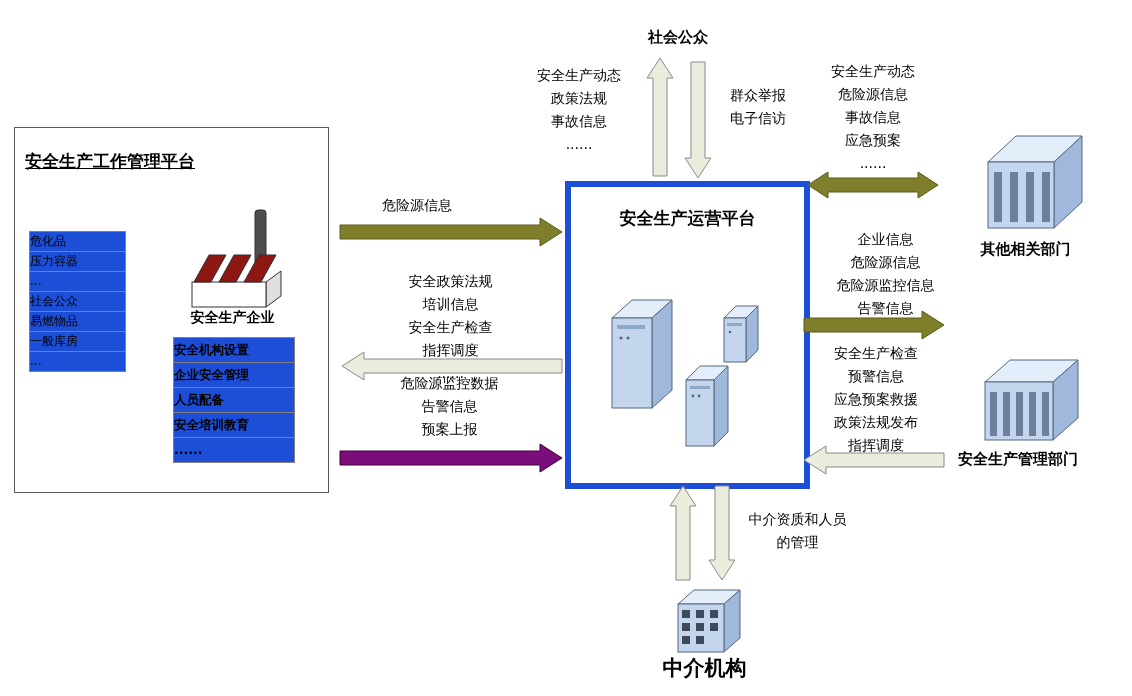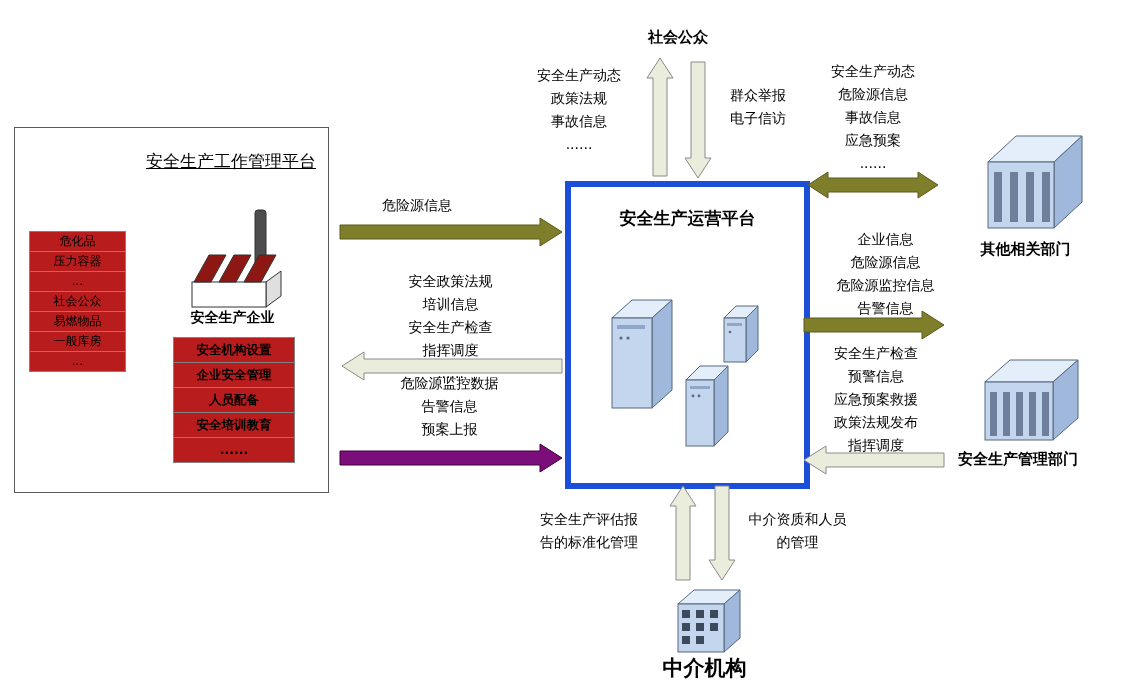--- a/index.html
+++ b/index.html
@@ -2,26 +2,26 @@
 <html><head>
 <meta charset="utf-8">
 <style>
   html,body{margin:0;padding:0;background:#fff;}
   #canvas{position:relative;width:1132px;height:696px;background:#fff;overflow:hidden;
           font-family:"DejaVu Sans","Liberation Sans",sans-serif;color:#000;}
   .abs{position:absolute;}
   .stack{white-space:pre-line;text-align:center;font-size:14px;line-height:23px;}
   .nlabel{font-weight:bold;font-size:15px;text-align:center;}
   .flabel{font-size:14px;}
-  .cell{box-sizing:border-box;background:#b91c1c;border:1px solid #808080;margin-top:-1px;
-        text-align:center;font-size:12px;line-height:19px;height:21px;}
+  .cell{box-sizing:border-box;background:#1d4ed8;border:1px solid #808080;margin-top:-1px;
+        font-size:12px;line-height:19px;height:21px;}
   #hazard-list .cell{width:97px;}
   #enterprise-list .cell{width:122px;height:26px;font-weight:bold;font-size:12.5px;line-height:24px;}
   #left-box{left:14px;top:127px;width:313px;height:364px;border:1px solid #595959;z-index:1;}
-  #left-title{left:10px;top:22px;width:291px;text-align:right;font-weight:normal;font-size:17px;text-decoration:underline;}
+  #left-title{left:10px;top:22px;width:291px;text-align:left;font-weight:bold;font-size:17px;text-decoration:underline;}
   #center-box{left:565px;top:181px;width:233px;height:296px;border:6px solid #1d4ed8;z-index:1;}
   #center-title{left:0;top:20px;width:233px;text-align:center;font-weight:bold;font-size:17px;}
   #overlay{position:absolute;left:0;top:0;z-index:3;pointer-events:none;}
   .txt{z-index:2;}
 </style>
 </head>
 <body>
 
 <div id="canvas">
 
@@ -77,22 +77,20 @@
 ......</div>
   <div class="abs txt stack" style="left:818px;top:228px;width:135px;">企业信息
 危险源信息
 危险源监控信息
 告警信息</div>
   <div class="abs txt stack" style="left:812px;top:342px;width:128px;">安全生产检查
 预警信息
 应急预案救援
 政策法规发布
 指挥调度</div>
-  <div class="abs txt stack" style="left:518px;top:508px;width:142px;">安全生产评估报
-告的标准化管理</div>
   <div class="abs txt stack" style="left:730px;top:508px;width:135px;">中介资质和人员
 的管理</div>
 
   <svg id="overlay" width="1132" height="696" viewBox="0 0 1132 696">
 
     <polygon stroke="#5a5a1a" stroke-width="1" points="340,225 540,225 540,218 562,232 540,246 540,239 340,239" fill="#7E7E2B"></polygon>
     <polygon stroke="#8a8a8a" stroke-width="1" points="562,359 364,359 364,352 342,366 364,380 364,373 562,373" fill="#EAEDDC"></polygon>
     <polygon stroke="#3d003d" stroke-width="1" points="340,451 540,451 540,444 562,458 540,472 540,465 340,465" fill="#7C0E7C"></polygon>
 
     <polygon stroke="#8a8a8a" stroke-width="1" points="653,176 653,78 647,78 660,58 673,78 667,78 667,176" fill="#EAEDDC"></polygon>

